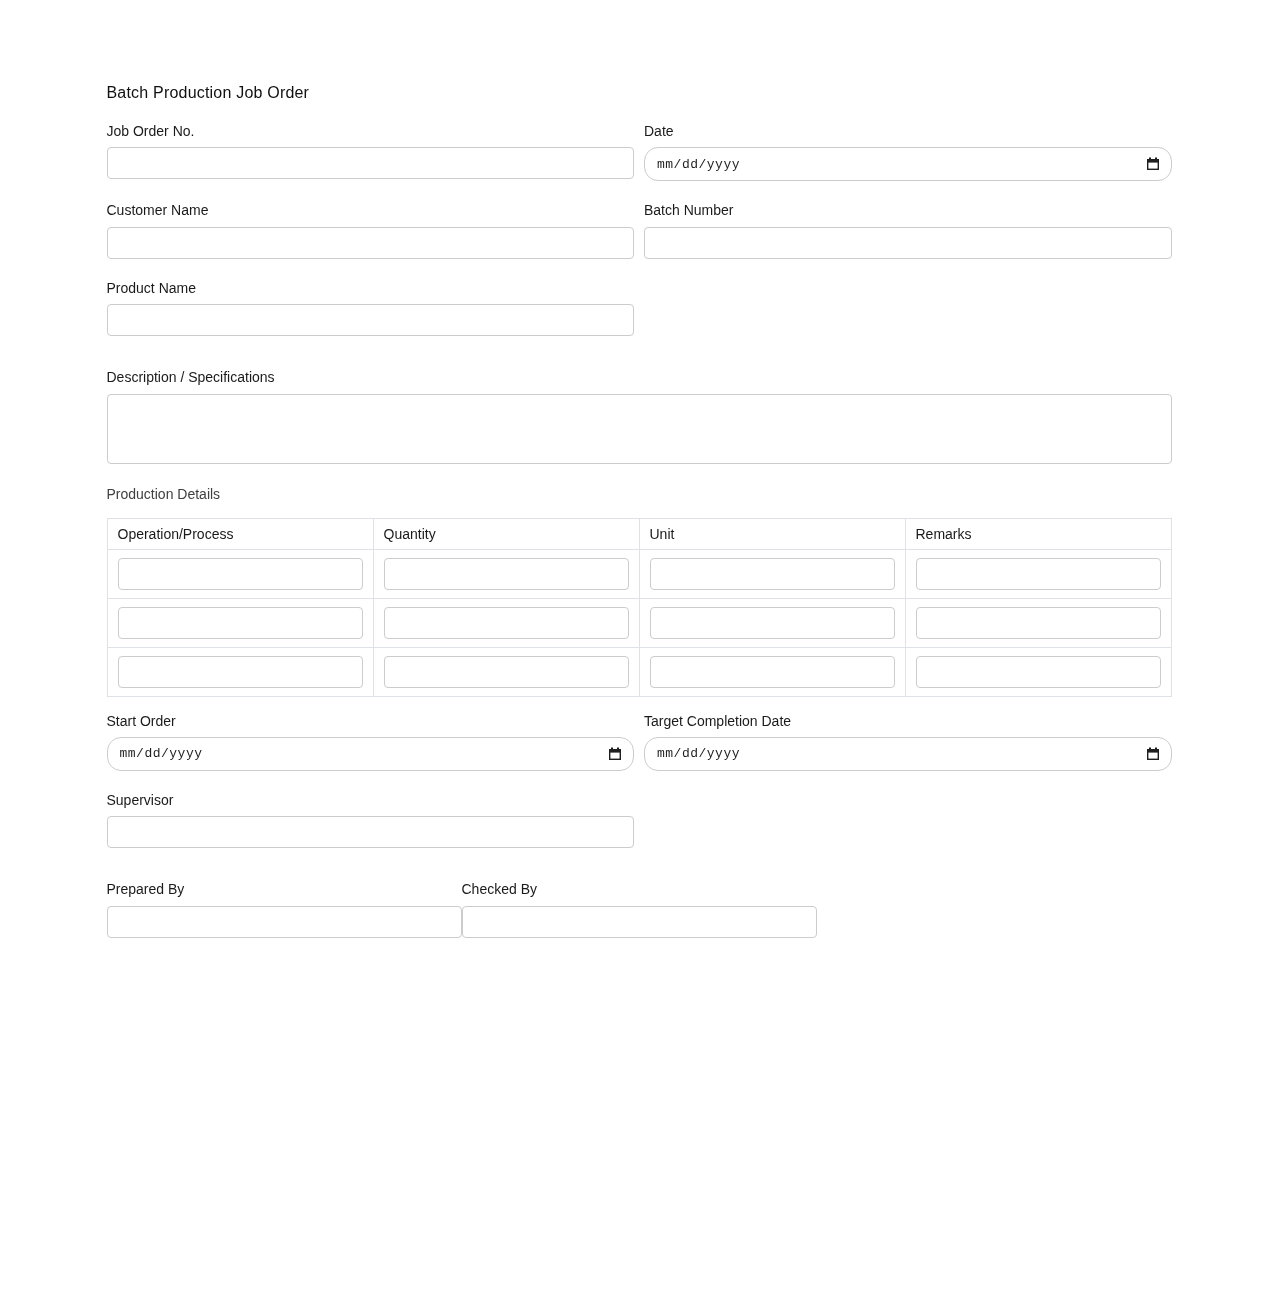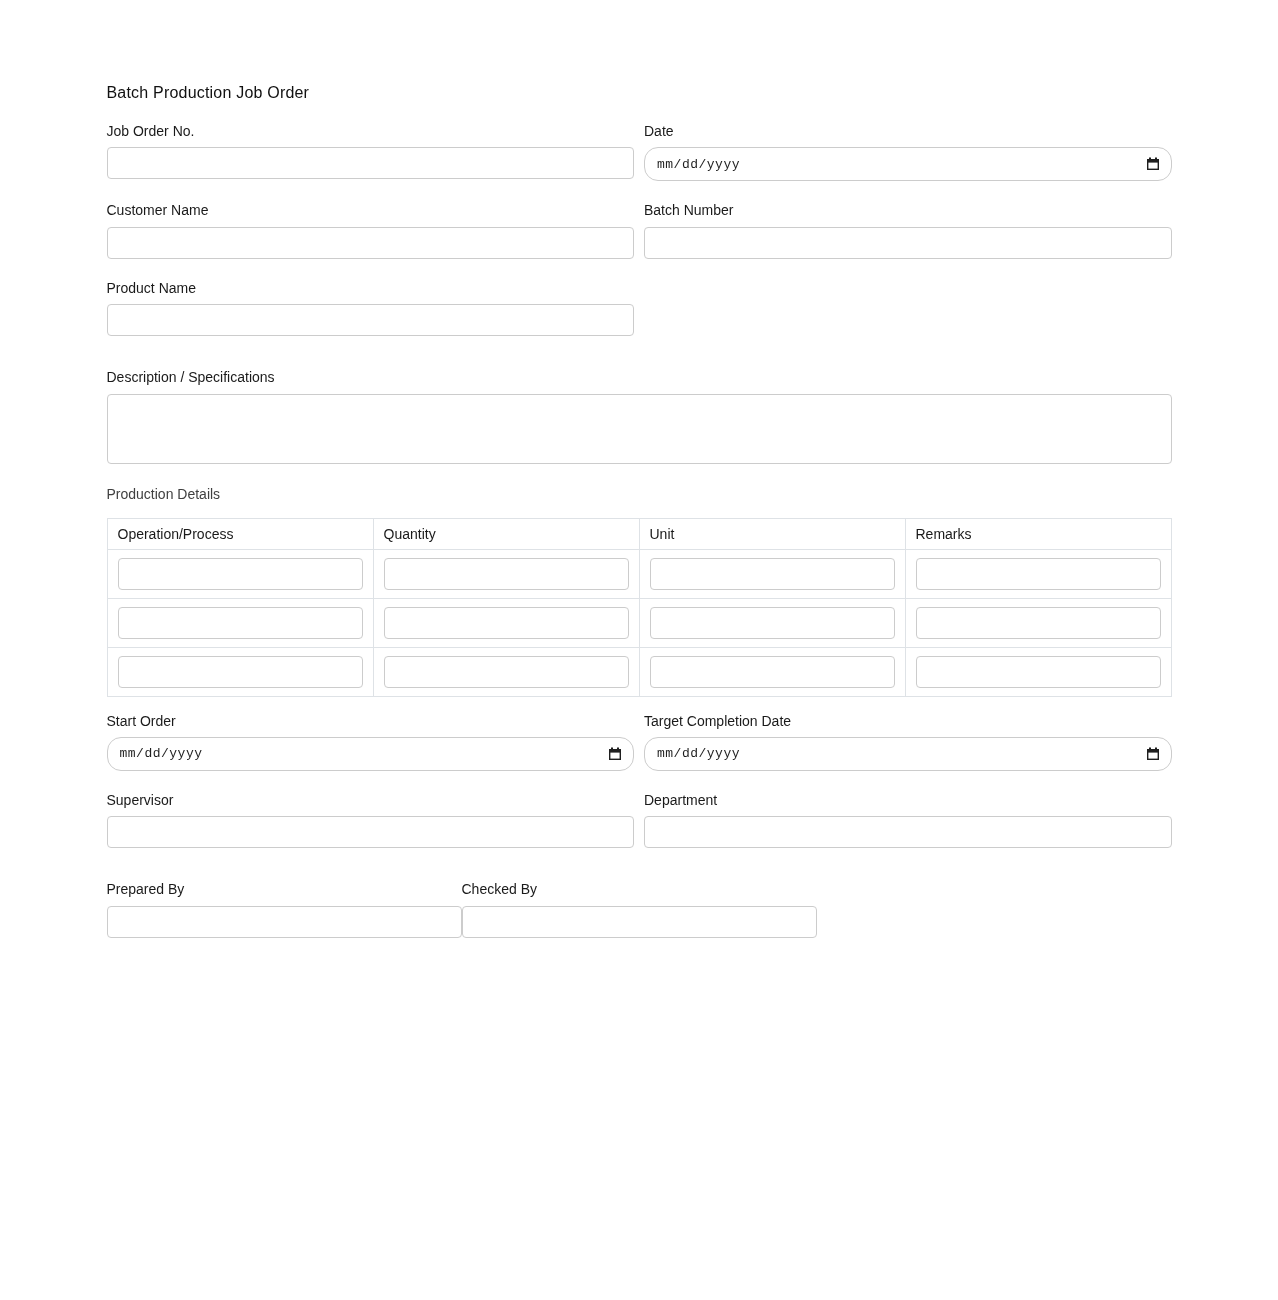--- a/index.html
+++ b/index.html
@@ -264,24 +264,20 @@
         </span>
       </div>
     </div>
   </div>
 
   <div class="grid2">
     <div class="field">
       <label class="field-label">Supervisor</label>
       <input type="text" class="text-input" value="" style="">
     </div>
-    <div class="field">
-      <label class="field-label">Department</label>
-      <input type="text" class="text-input" value="" style="">
-    </div>
   </div>
 
   <div class="grid3 section">
     <div class="field">
       <label class="field-label">Prepared By</label>
       <input type="text" class="text-input" value="" style="">
     </div>
     <div class="field">
       <label class="field-label">Checked By</label>
       <input type="text" class="text-input" value="" style="">

